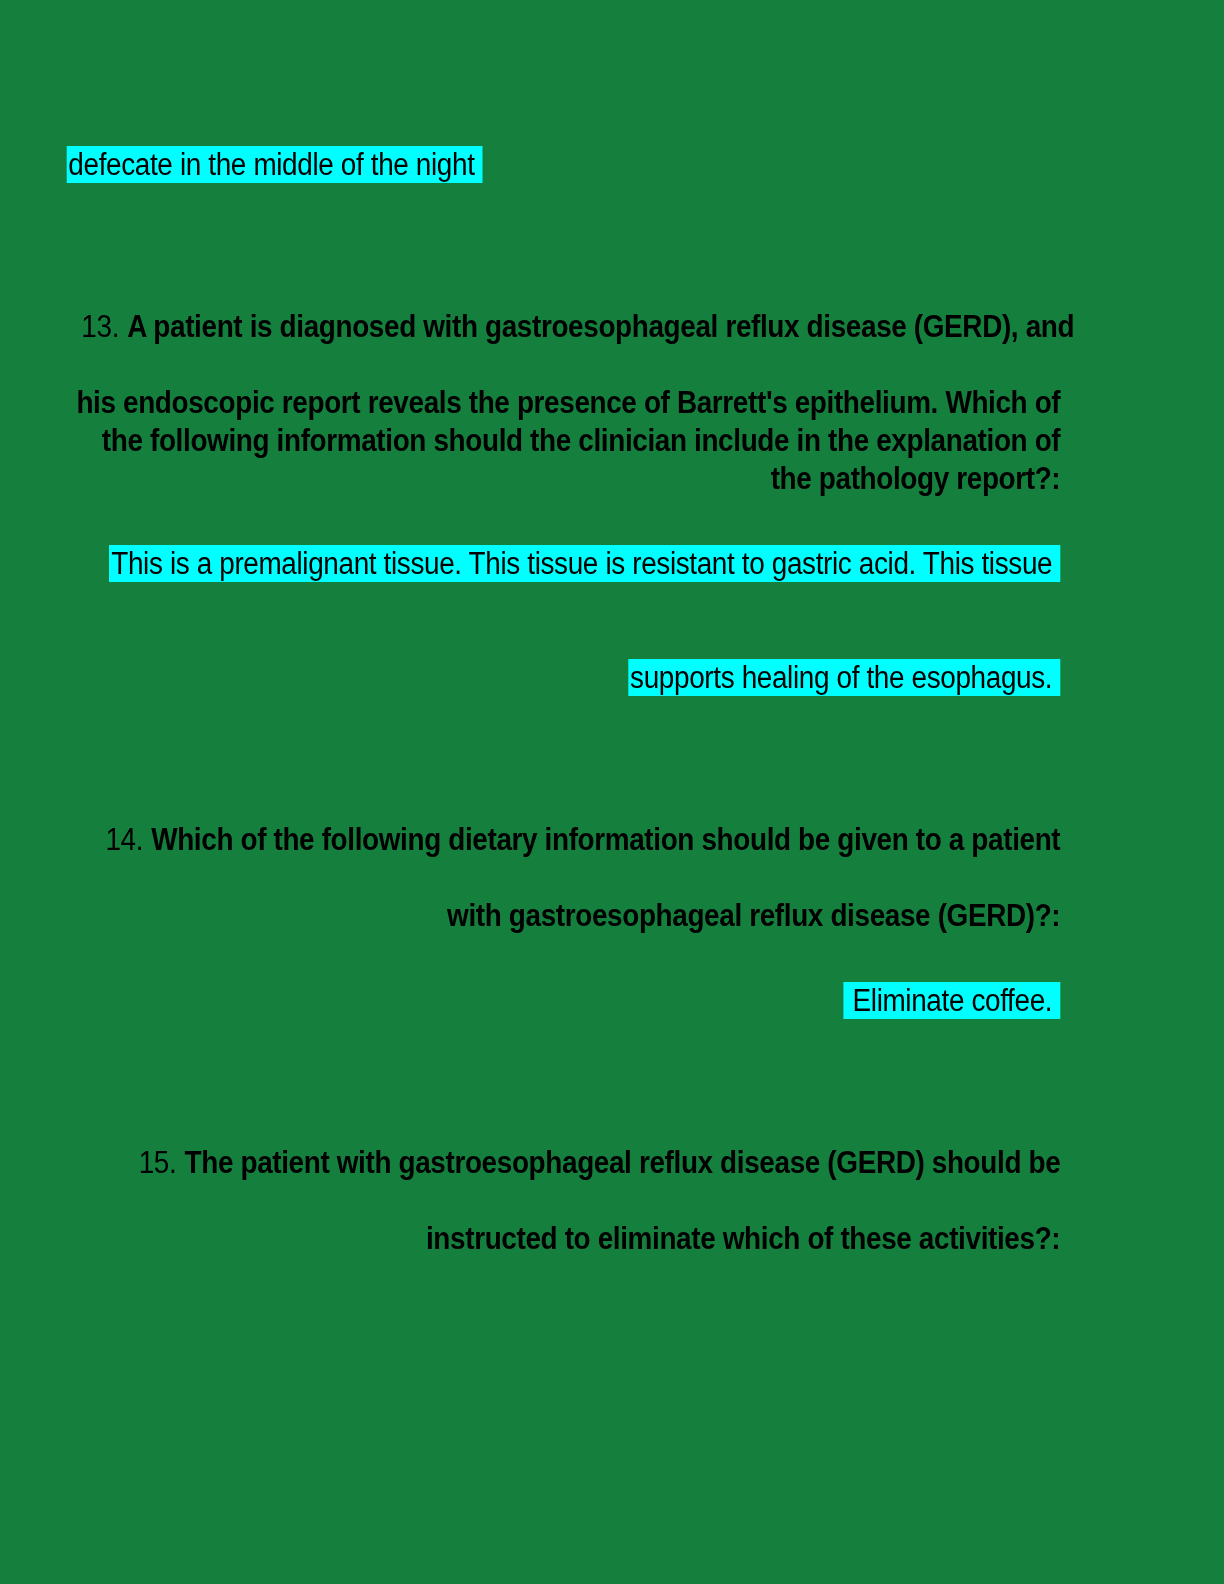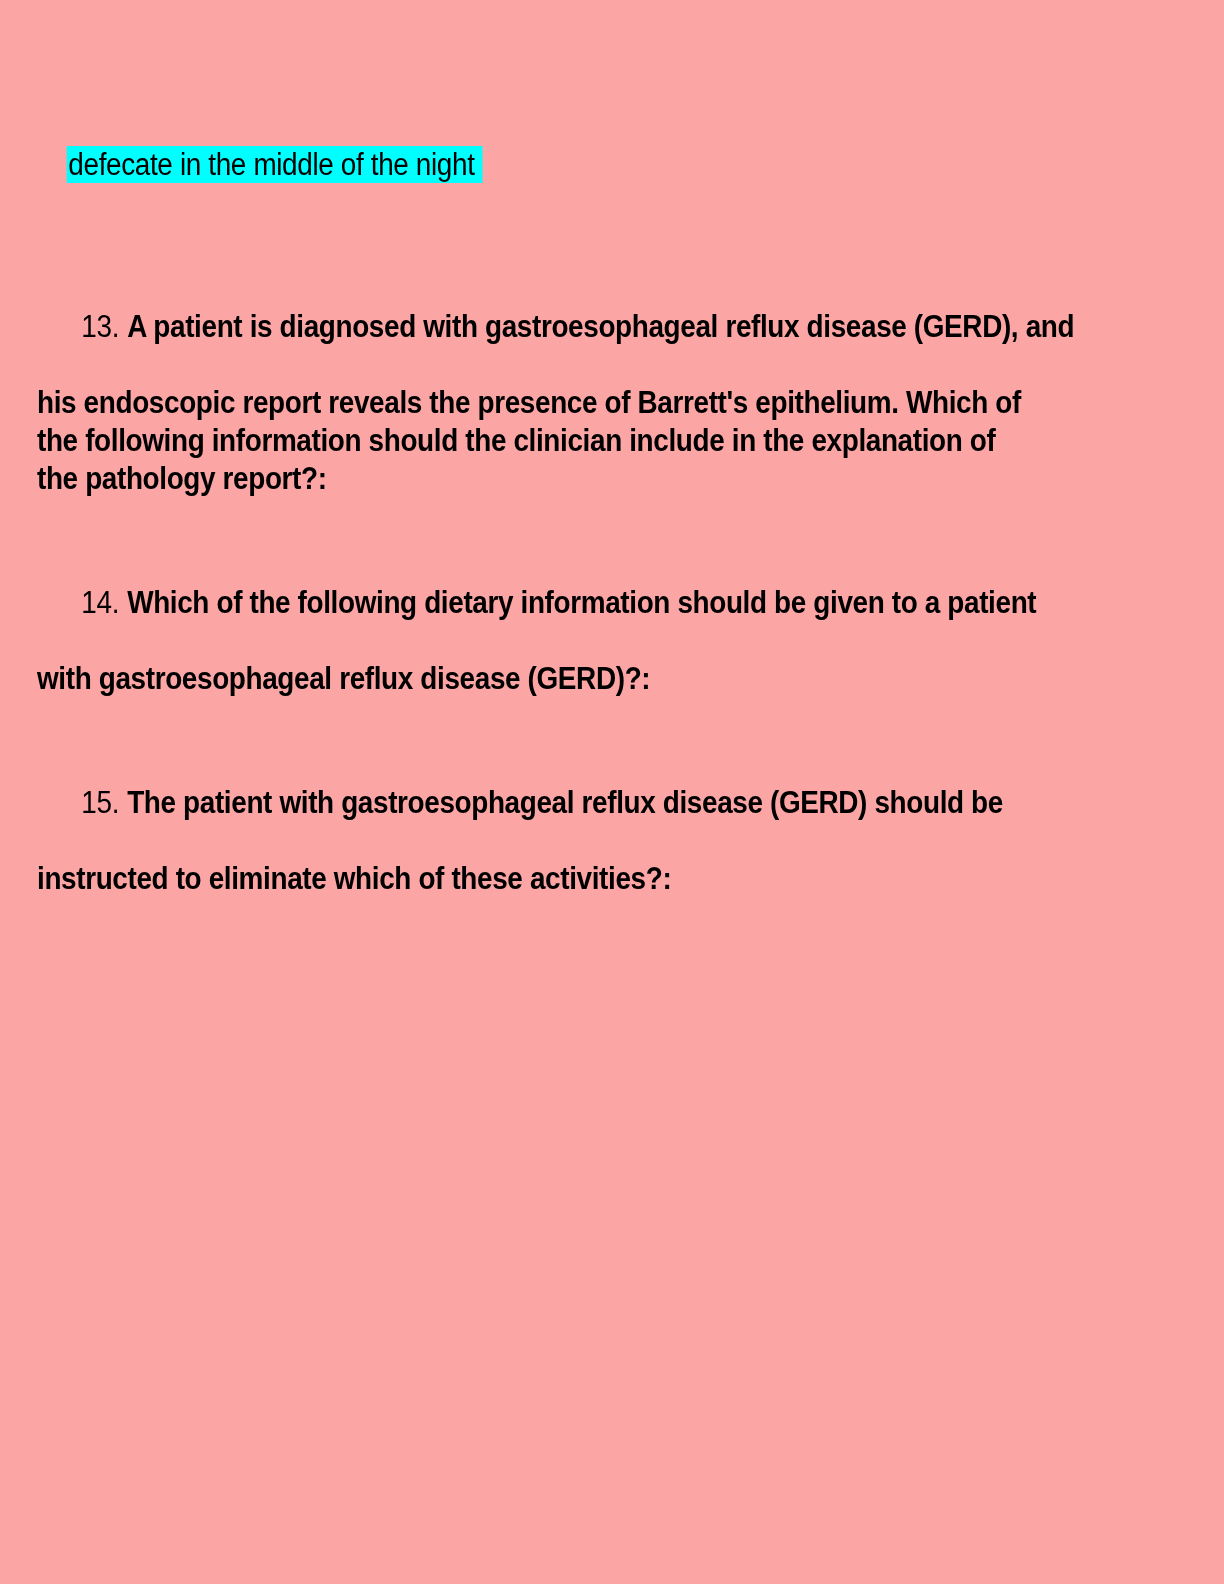--- a/index.html
+++ b/index.html
@@ -4,21 +4,21 @@
 <style>
   html, body {
     margin: 0;
     padding: 0;
     background: #ffffff;
   }
   .page {
     position: relative;
     width: 1224px;
     height: 1584px;
-    background: #fca5a5;
+    background: #15803d;
     color: #000000;
     font-family: "Liberation Sans", sans-serif;
     padding: 108px 50px 0 37px;
     box-sizing: border-box;
     overflow: hidden;
   }
   .line {
     display: block;
     font-size: 31px;
     line-height: 38px;
@@ -31,46 +31,59 @@
   .qnum {
     font-weight: 400;
     padding-right: 9px;
   }
   .hl {
     display: inline-block;
     background: #00ffff;
     line-height: 37px;
     padding: 0 9px 0 2px;
   }
-  .question-block { margin-top: 48px; }
+  .question-block { margin-top: 48px; text-align: right; }
   .answer { margin-top: 9px; }
 </style>
 </head>
 <body>
 
 <div class="page">
 
   <div class="line">
     <span class="hl" style="background: rgb(0, 255, 255);">defecate in the middle of the night</span>
   </div>
 
   <div class="question-block">
     <div class="line">
       <span class="qnum">13.</span><span class="q-bold">A patient is diagnosed with gastroesophageal reflux disease (GERD), and</span>
     </div>
     <div class="line q-bold">his endoscopic report reveals the presence of Barrett's epithelium. Which of</div>
     <div class="line q-bold">the following information should the clinician include in the explanation of</div>
     <div class="line q-bold">the pathology report?:</div>
+    <div class="answer">
+      <div class="line">
+        <span class="hl" style="background: rgb(0, 255, 255);">This is a premalignant tissue. This tissue is resistant to gastric acid. This tissue</span>
+      </div>
+      <div class="line">
+        <span class="hl" style="background: rgb(0, 255, 255);">supports healing of the esophagus.</span>
+      </div>
+    </div>
   </div>
 
   <div class="question-block">
     <div class="line">
       <span class="qnum">14.</span><span class="q-bold">Which of the following dietary information should be given to a patient</span>
     </div>
     <div class="line q-bold">with gastroesophageal reflux disease (GERD)?:</div>
+    <div class="answer">
+      <div class="line">
+        <span class="hl" style="background: rgb(0, 255, 255);"> Eliminate coffee.</span>
+      </div>
+    </div>
   </div>
 
   <div class="question-block">
     <div class="line">
       <span class="qnum">15.</span><span class="q-bold">The patient with gastroesophageal reflux disease (GERD) should be</span>
     </div>
     <div class="line q-bold">instructed to eliminate which of these activities?:</div>
   </div>
 
 

